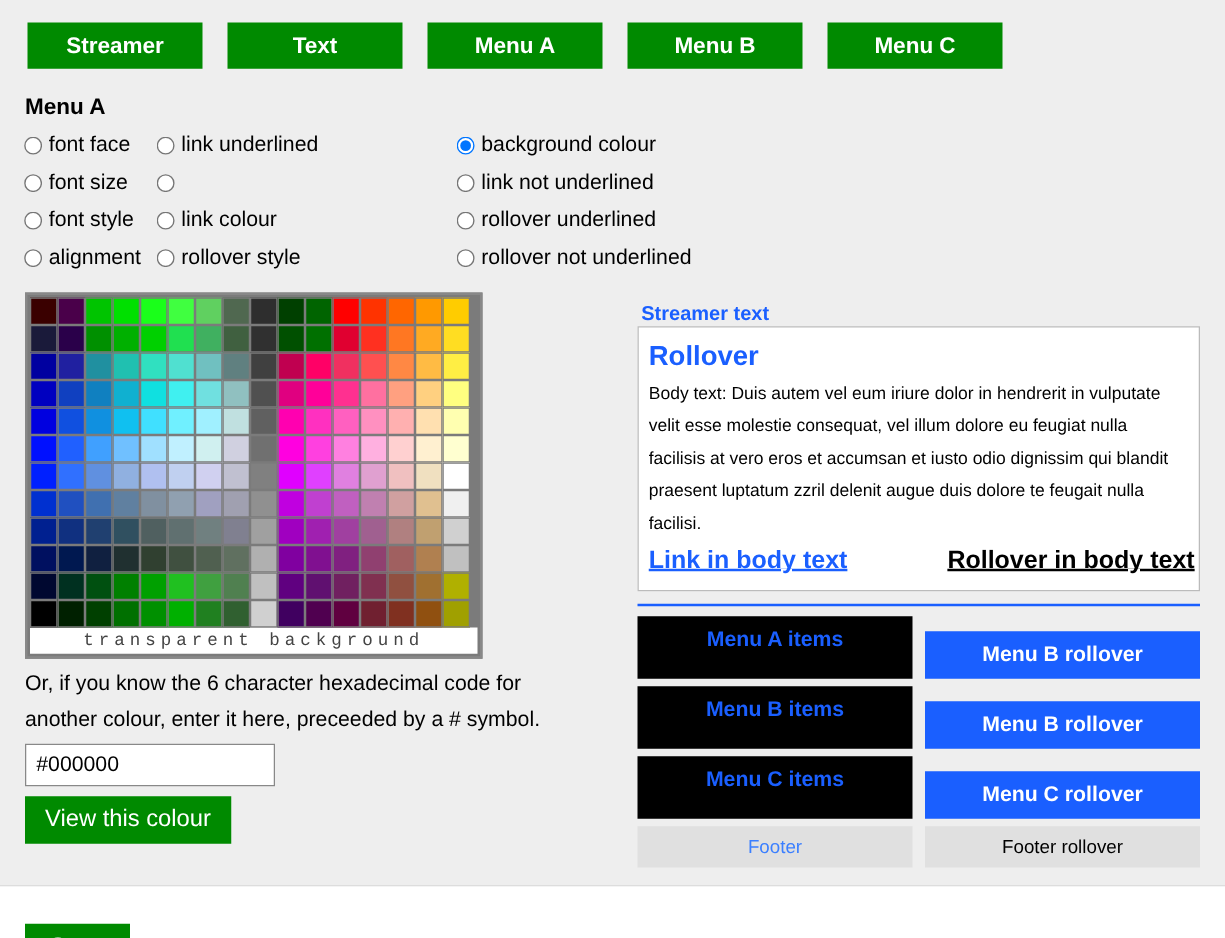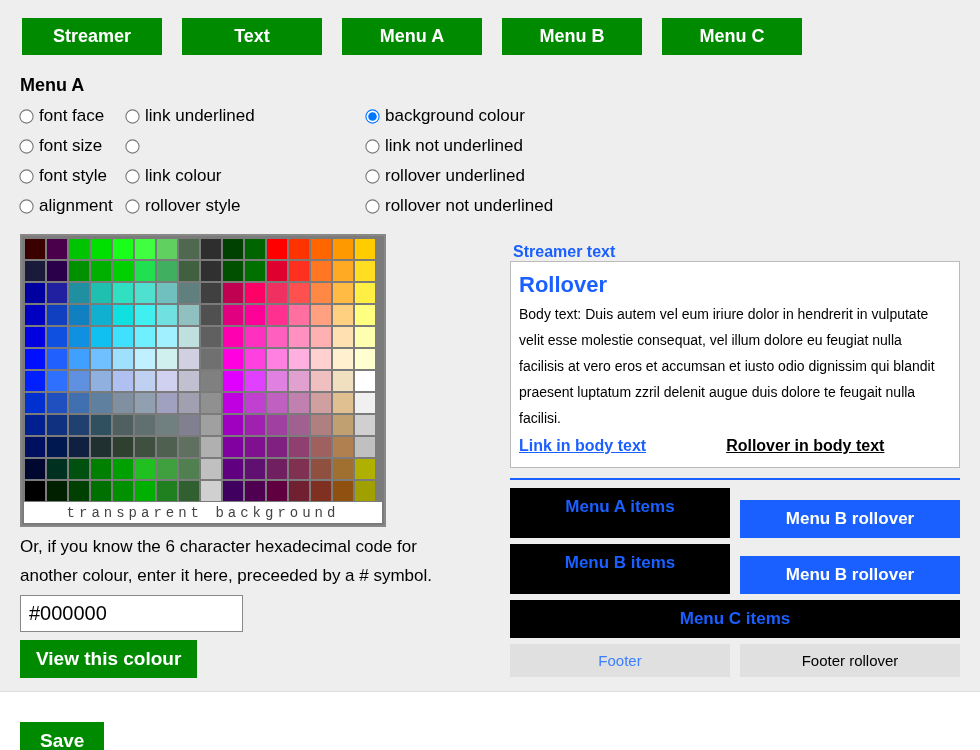--- a/index.html
+++ b/index.html
@@ -86,32 +86,32 @@
     padding: 3px 0 2px;
     cursor: pointer;
   }
   .hint {
     font-size: 17px;
     line-height: 1.7;
     padding-top: 6px;
     width: 440px;
   }
   .hex-input {
-    width: 223px;
-    font-size: 20px;
+    width: 200px;
+    font-size: 17px;
     padding: 6px 8px;
     border: 1px solid #888;
     margin-top: 4px;
     font-family: Arial, sans-serif;
   }
   .view-btn {
     display: inline-block;
     background: #008a00;
     color: #fff;
-    font-weight: 700;
+    font-weight: 400;
     font-size: 19px;
     padding: 8px 16px;
     margin-top: 8px;
     cursor: pointer;
   }
   .preview-box {
     border: 1px solid #bbb;
     background: #fff;
     width: 450px;
   }
@@ -131,21 +131,21 @@
   }
   .preview-body {
     font-size: 14px;
     line-height: 1.85;
     padding: 0 10px 6px 8px;
   }
   .preview-links {
     display: flex;
     gap: 80px;
     padding: 0 0 12px 8px;
-    font-size: 16px;
+    font-size: 20px;
     font-weight: 700;
   }
   .preview-links .lk { color: #1a5fff; text-decoration: underline; cursor: pointer; }
   .preview-links .ro { color: #000; text-decoration: underline; cursor: pointer; }
   .menu-preview {
     margin-top: 10px;
     border-top: 2px solid #1a5fff;
     padding-top: 8px;
     width: 450px;
   }
@@ -454,20 +454,21 @@
             <div class="menu-row">
               <div class="menu-btn menu-black">Menu A items</div>
               <div class="menu-btn menu-blue">Menu B rollover</div>
             </div>
             <div class="menu-row">
               <div class="menu-btn menu-black">Menu B items</div>
               <div class="menu-btn menu-blue">Menu B rollover</div>
             </div>
             <div class="menu-row">
               <div class="menu-btn menu-black">Menu C items</div>
+              <div class="menu-btn menu-blue">Menu C rollover</div>
             </div>
             <div class="menu-row">
               <div class="menu-btn menu-grey">Footer</div>
               <div class="menu-btn menu-grey2">Footer rollover</div>
             </div>
           </div>
       </div>
     </div>
   </div>
 

